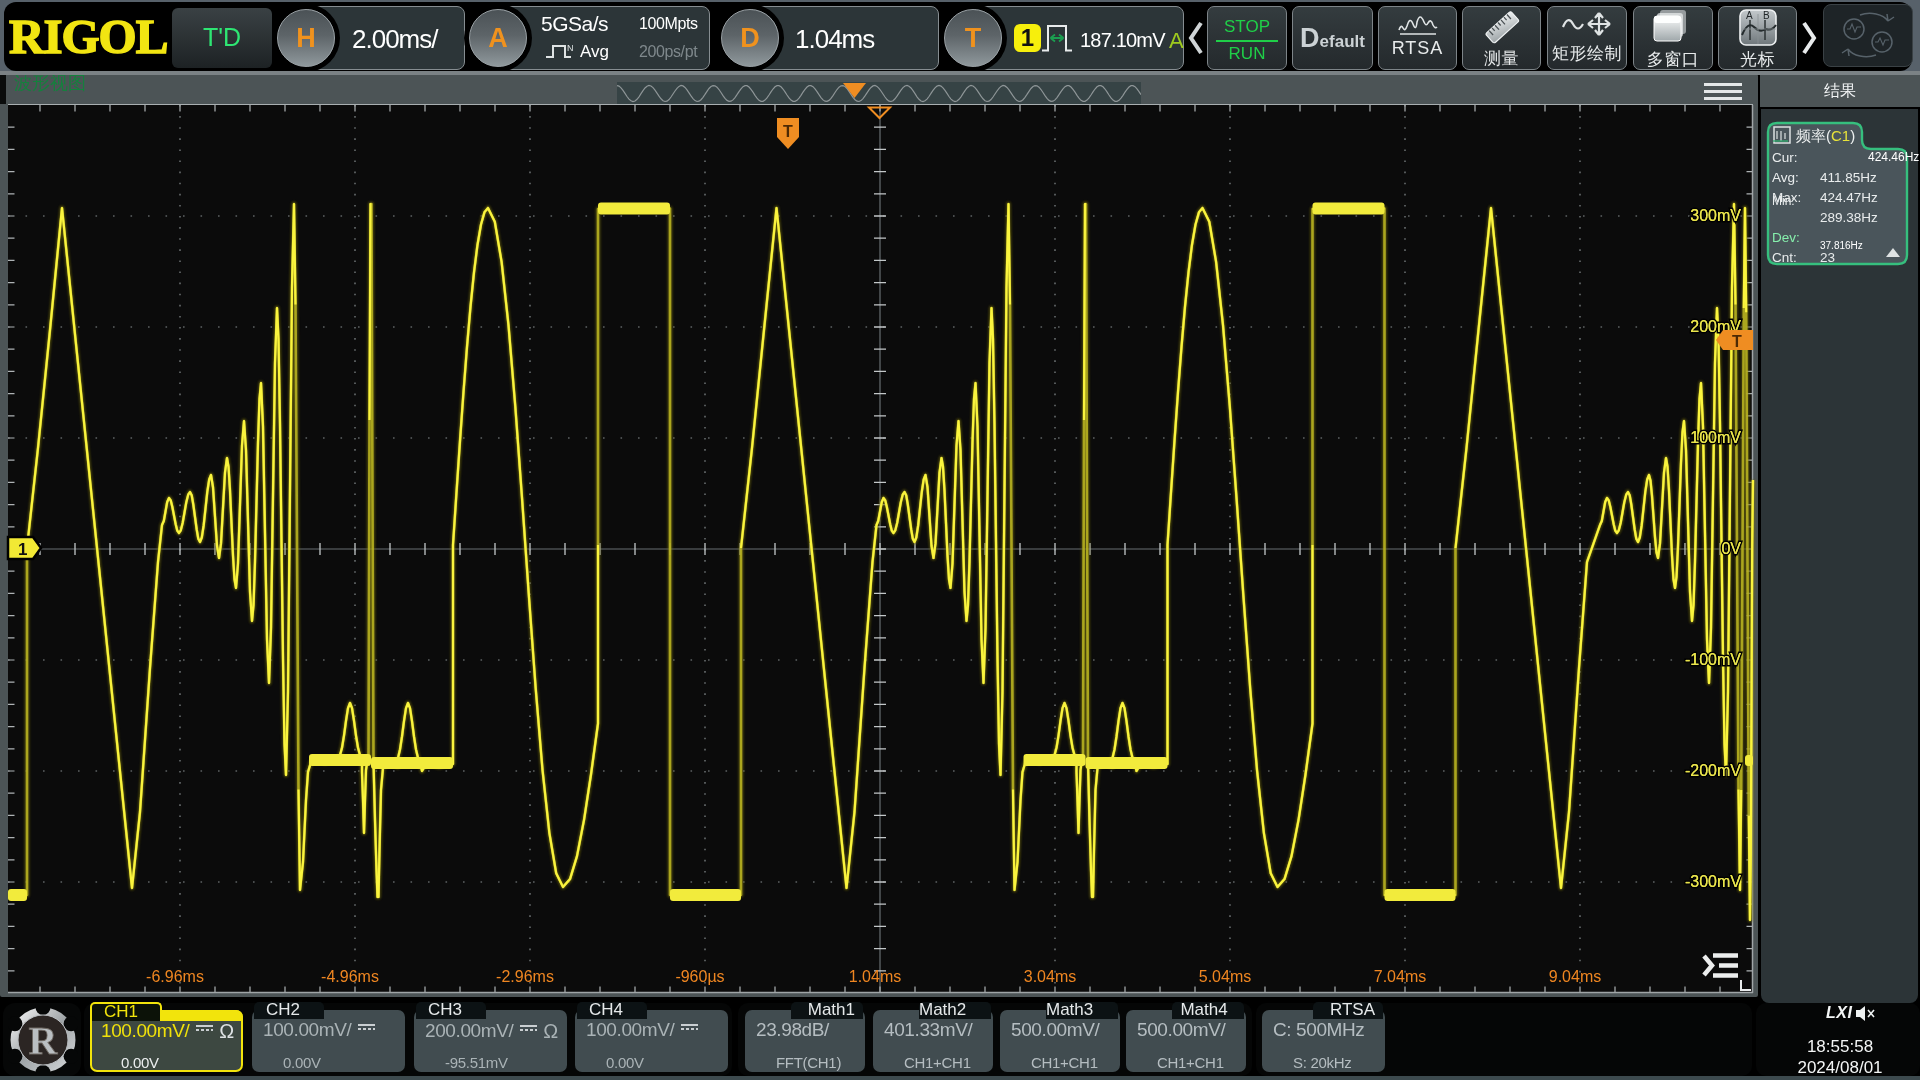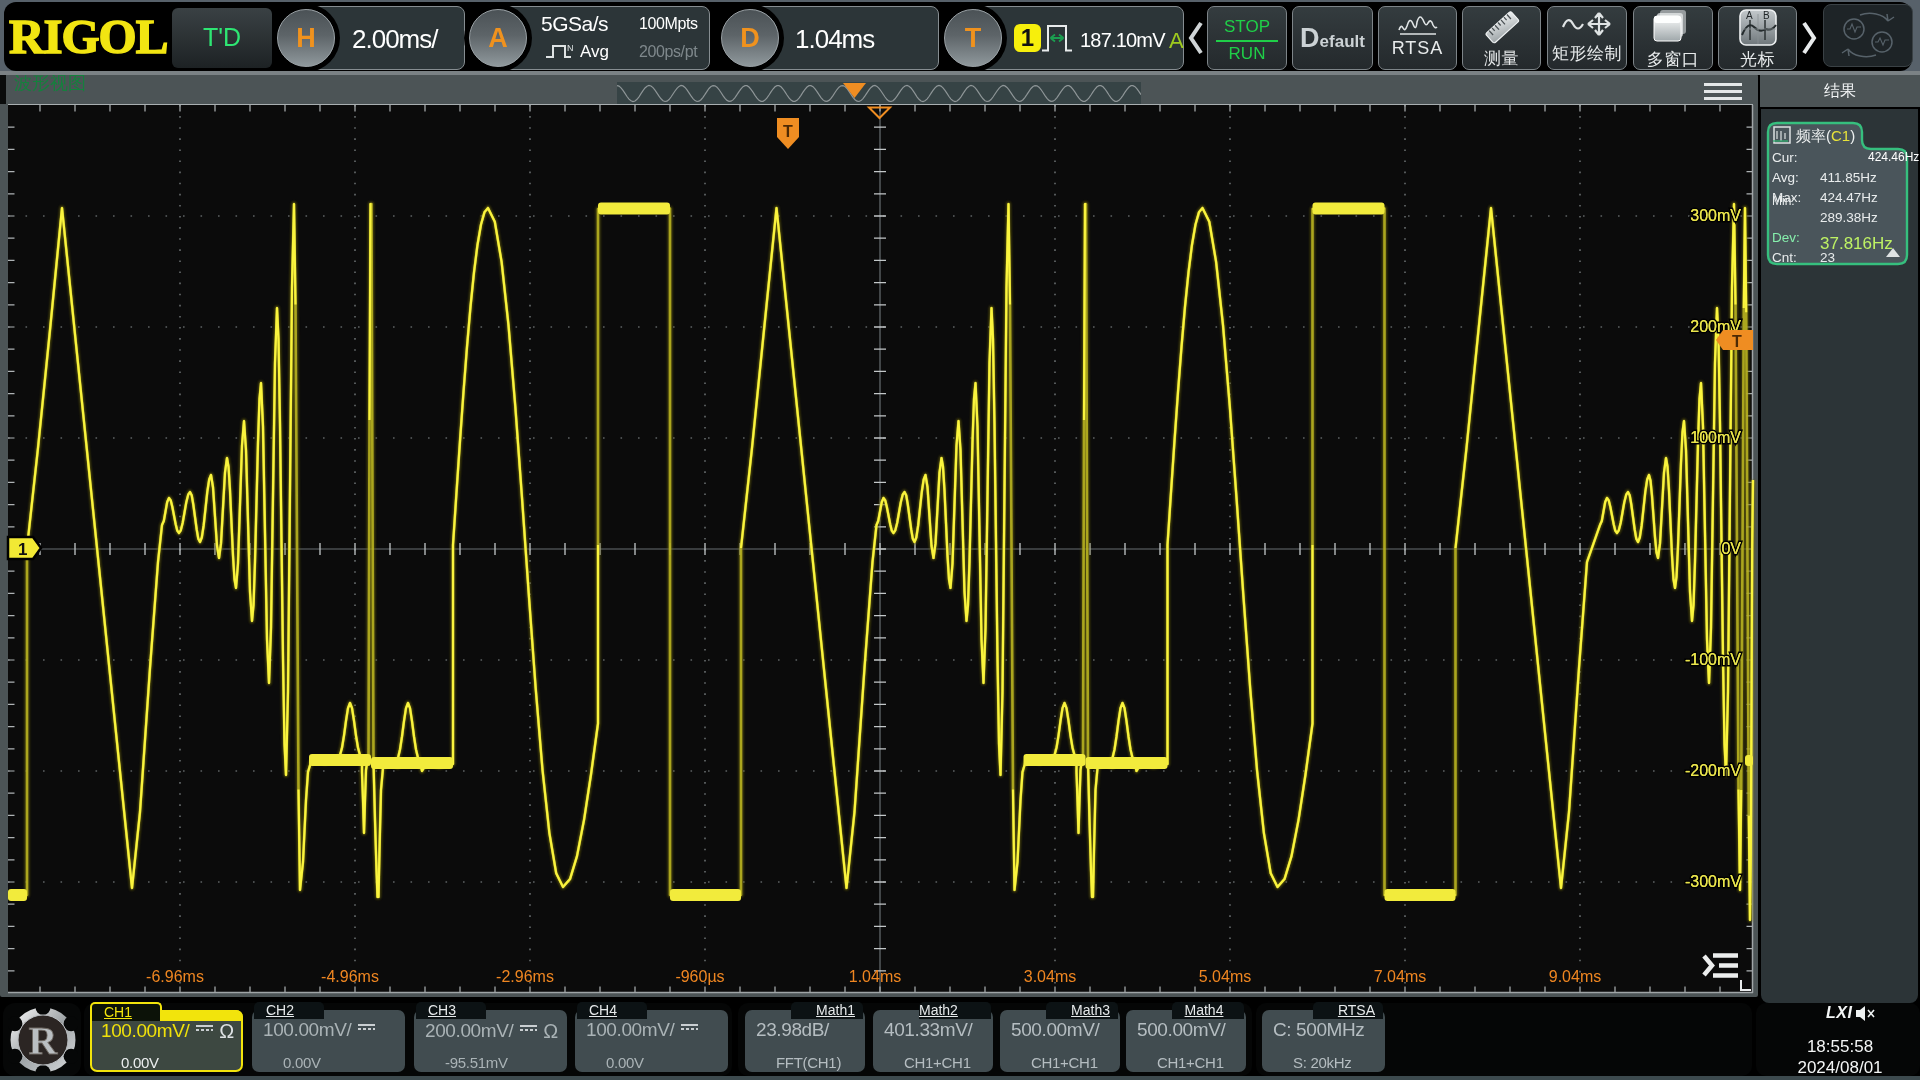--- a/index.html
+++ b/index.html
@@ -12,21 +12,21 @@
   box-shadow:0 0 0 5px #000; border:1px solid #9aa1a5;
   color:#f0921e; font-size:27px; font-weight:bold; text-align:center; line-height:56px; z-index:3; }
 .grect { position:absolute; top:6px; height:64px; background:#2c3538;
   border:1px solid #868d91; border-radius:8px; z-index:2; }
 .btn { position:absolute; top:6px; height:64px; background:linear-gradient(180deg,#343c3f,#24292c);
   border:1px solid #7d8488; border-radius:7px; z-index:2; text-align:center; color:#e8ebec; }
 .btn .cn { font-size:17px; letter-spacing:0.5px; }
 .wlab { color:#fff; }
 .bbox { position:absolute; top:1002px; height:70px; z-index:3; }
 .bbox .tab { position:absolute; top:0; height:17px; background:#0c1214; color:#e6e9ea;
-  font-size:14px; line-height:16px; border-radius:5px 5px 0 0; z-index:2;text-decoration:underline; }
+  font-size:17px; line-height:16px; border-radius:5px 5px 0 0; z-index:2; }
 .bbox .body { position:absolute; left:0; top:8px; height:62px; width:100%;
   background:#414c50; border-radius:7px; z-index:1; }
 .bbox .l1 { position:absolute; left:11px; top:17px; font-size:19px; color:#aab3b6; letter-spacing:-0.4px; z-index:3; white-space:nowrap; }
 .bbox .l2 { position:absolute; left:11px; top:52px; font-size:15px; color:#aab3b6; letter-spacing:-0.3px; z-index:3; white-space:nowrap;margin-left:20px; }
 .dcic { display:inline-block; width:17px; height:12px; position:relative; top:-2px; margin-left:7px; }
 .dcic i { display:block; height:2px; background:#c9ced1; margin-top:2px; }
 .dcic i.d { background:linear-gradient(90deg,#c9ced1 0 3px,transparent 3px 5px,#c9ced1 5px 8px,transparent 8px 10px,#c9ced1 10px 13px,transparent 13px 15px,#c9ced1 15px 17px); }
 </style>
 </head>
 <body>
@@ -177,21 +177,21 @@
 <div class="abs" style="left:1761px;top:109px;width:157px;height:894px;background:#2c3437;border-radius:0 0 8px 8px;z-index:2"></div>
 <div style="position:absolute;left:1772px;top:150px;width:44px;color:#e9eced;font-size:13.5px;z-index:6">Cur:</div>
 <div style="position:absolute;left:1868px;top:150px;color:#ffffff;font-size:12px;z-index:6">424.46Hz</div>
 <div style="position:absolute;left:1772px;top:170px;width:44px;color:#e9eced;font-size:13.5px;z-index:6">Avg:</div>
 <div style="position:absolute;left:1820px;top:170px;color:#e9eced;font-size:13.5px;z-index:6">411.85Hz</div>
 <div style="position:absolute;left:1772px;top:190px;width:44px;color:#e9eced;font-size:13.5px;z-index:6">Max:</div>
 <div style="position:absolute;left:1820px;top:190px;color:#e9eced;font-size:13.5px;z-index:6">424.47Hz</div>
 <div style="position:absolute;left:1772px;top:194px;width:44px;color:#e9eced;font-size:12px;z-index:6">Min:</div>
 <div style="position:absolute;left:1820px;top:210px;color:#e9eced;font-size:13.5px;z-index:6">289.38Hz</div>
 <div style="position:absolute;left:1772px;top:230px;width:44px;color:#86efac;font-size:13.5px;z-index:6">Dev:</div>
-<div style="position:absolute;left:1820px;top:234px;color:#bef264;font-size:17px;z-index:6">37.816Hz</div>
+<div style="position:absolute;left:1820px;top:240px;color:#ffffff;font-size:10px;z-index:6">37.816Hz</div>
 <div style="position:absolute;left:1772px;top:250px;width:44px;color:#e9eced;font-size:13.5px;z-index:6">Cnt:</div>
 <div style="position:absolute;left:1820px;top:250px;color:#e9eced;font-size:13.5px;z-index:6">23</div>
 <div class="abs" style="left:1886px;top:248px;width:0;height:0;border-left:7px solid transparent;border-right:7px solid transparent;border-bottom:9px solid #dfe3e4;z-index:6"></div>
 
 <div class="abs" style="left:0;top:997px;width:1920px;height:83px;background:#000;z-index:1"></div>
 <div class="abs" style="left:3px;top:1003px;width:78px;height:73px;background:#060707;border-radius:12px;z-index:2"></div>
 <svg class="abs" style="left:8px;top:1005px;z-index:3" width="70" height="70" viewBox="0 0 70 70">
 <defs>
 <linearGradient id="gear" x1="0" y1="0" x2="1" y2="1">
         <stop offset="0" stop-color="#fdfdfd"></stop>
@@ -251,21 +251,21 @@
 <div class="l2" style="color:#b5bdc1">FFT(CH1)</div>
 </div>
 <div class="bbox" style="left:873px;width:120px">
 <div class="body"></div>
 <div class="tab" style="right:2px;width:72px;text-align:left;padding-right:8px">Math2</div>
 <div class="l1" style="color:#b5bdc1">401.33mV/</div>
 <div class="l2" style="color:#b5bdc1">CH1+CH1</div>
 </div>
 <div class="bbox" style="left:1000px;width:120px">
 <div class="body"></div>
-<div class="tab" style="right:2px;width:72px;text-align:right;padding-right:8px">Math3</div>
+<div class="tab" style="right:2px;width:72px;text-align:left;padding-right:8px">Math3</div>
 <div class="l1" style="color:#b5bdc1">500.00mV/</div>
 <div class="l2" style="color:#b5bdc1">CH1+CH1</div>
 </div>
 <div class="bbox" style="left:1126px;width:120px">
 <div class="body"></div>
 <div class="tab" style="right:2px;width:72px;text-align:center;padding-right:8px">Math4</div>
 <div class="l1" style="color:#b5bdc1">500.00mV/</div>
 <div class="l2" style="color:#b5bdc1">CH1+CH1</div>
 </div>
 <div class="bbox" style="left:1262px;width:123px">

